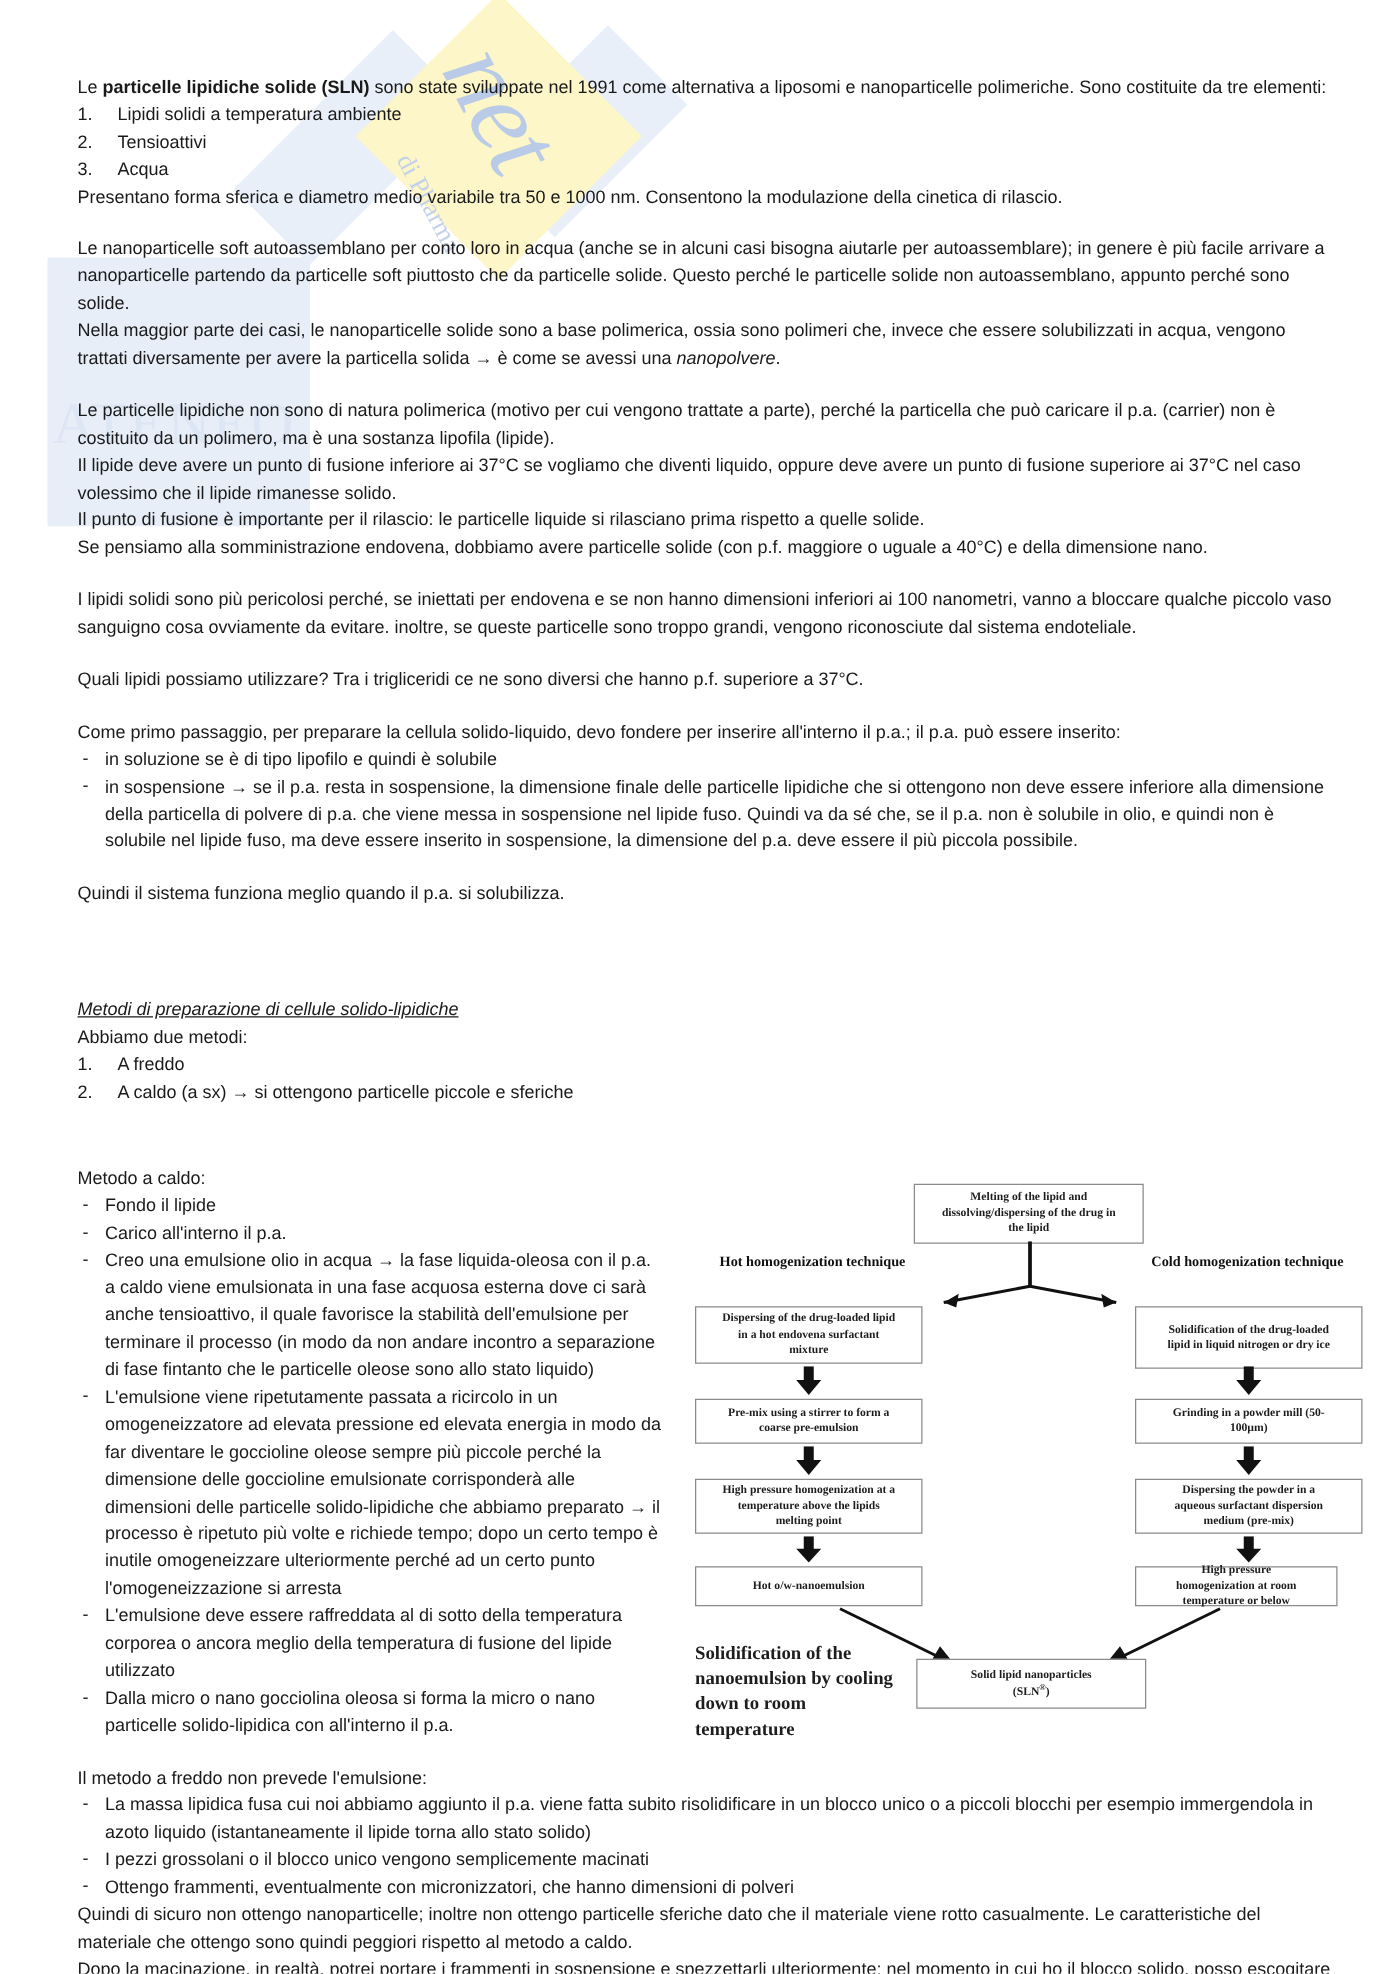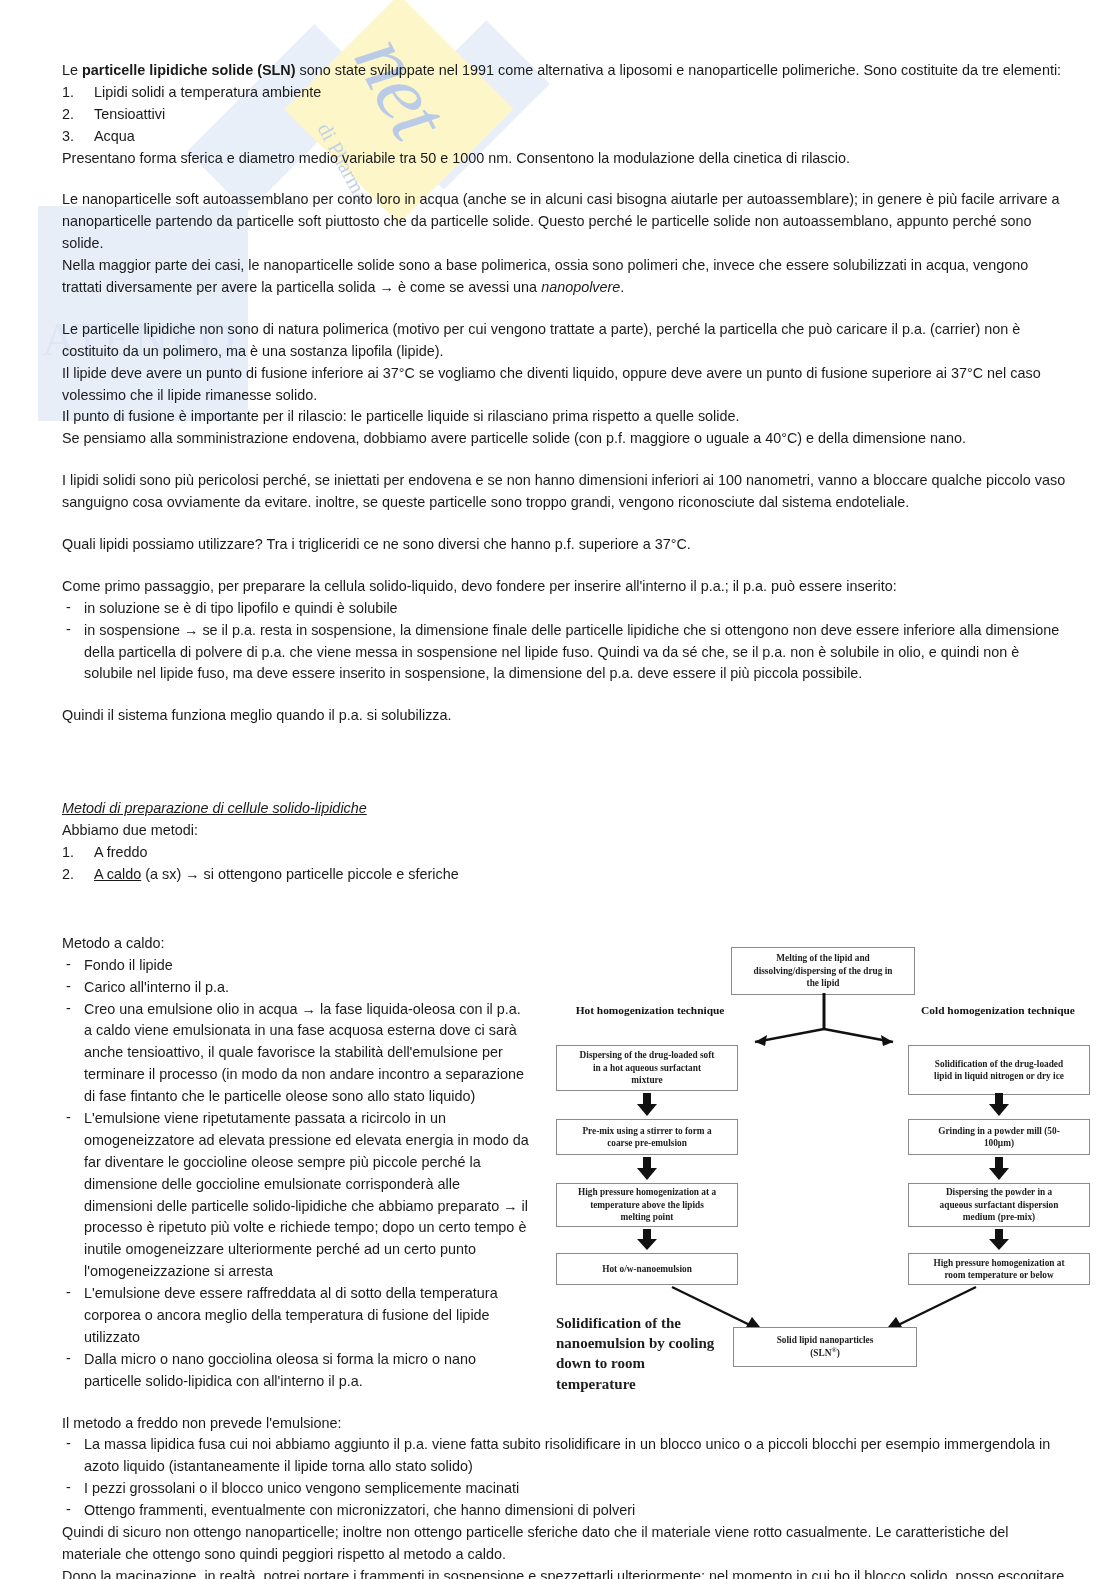--- a/index.html
+++ b/index.html
@@ -128,21 +128,21 @@
     position: absolute;
     left: 4px; top: -1px;
   }
 
   .head-ital {
     font-size: 14.4px;
     font-style: italic;
     text-decoration: underline;
     line-height: 1.52;
   }
-  .uline { text-decoration: underline; }
+  .uline { }
 
   
   .twocol {
     display: flex;
     align-items: flex-start;
   }
   .col-left { width: 470px; flex: 0 0 470px; }
   .col-right { flex: 1 1 auto; padding-left: 18px; }
 
   
@@ -281,21 +281,21 @@
         <div class="dlabel" style="left:358px; top:62px; width:180px;">Cold homogenization technique</div>
 
         <svg class="darrow" style="left:181px; top:52px;" width="186" height="56" viewBox="0 0 186 56">
           <line x1="93" y1="0" x2="93" y2="36" stroke="#111" stroke-width="3"></line>
           <line x1="93" y1="36" x2="24" y2="49" stroke="#111" stroke-width="2.5"></line>
           <polygon points="24,49 36,42 34,53" fill="#111"></polygon>
           <line x1="93" y1="36" x2="162" y2="49" stroke="#111" stroke-width="2.5"></line>
           <polygon points="162,49 150,42 152,53" fill="#111"></polygon>
         </svg>
 
-        <div class="dbox" style="left:6px; top:104px; width:182px; height:46px;">Dispersing of the drug-loaded soft in a hot aqueous surfactant mixture</div>
+        <div class="dbox" style="left:6px; top:104px; width:182px; height:46px;">Dispersing of the drug-loaded lipid in a hot endovena surfactant mixture</div>
         <svg class="darrow" style="left:84px; top:152px;" width="26" height="24" viewBox="0 0 26 24">
           <rect x="9" y="0" width="8" height="13" fill="#111"></rect>
           <polygon points="3,11 23,11 13,23" fill="#111"></polygon>
         </svg>
 
         <div class="dbox" style="left:6px; top:178px; width:182px; height:36px;">Pre-mix using a stirrer to form a coarse pre-emulsion</div>
         <svg class="darrow" style="left:84px; top:216px;" width="26" height="24" viewBox="0 0 26 24">
           <rect x="9" y="0" width="8" height="13" fill="#111"></rect>
           <polygon points="3,11 23,11 13,23" fill="#111"></polygon>
         </svg>
@@ -319,21 +319,21 @@
           <rect x="9" y="0" width="8" height="13" fill="#111"></rect>
           <polygon points="3,11 23,11 13,23" fill="#111"></polygon>
         </svg>
 
         <div class="dbox" style="left:358px; top:242px; width:182px; height:44px;">Dispersing the powder in a aqueous surfactant dispersion medium (pre-mix)</div>
         <svg class="darrow" style="left:436px; top:288px;" width="26" height="22" viewBox="0 0 26 22">
           <rect x="9" y="0" width="8" height="12" fill="#111"></rect>
           <polygon points="3,10 23,10 13,21" fill="#111"></polygon>
         </svg>
 
-        <div class="dbox" style="left:358px; top:312px; width:182px; height:32px;">High pressure homogenization at room temperature or below</div>
+        <div class="dbox" style="left:358px; top:312px; width:162px; height:32px;">High pressure homogenization at room temperature or below</div>
 
         <svg class="darrow" style="left:120px; top:344px;" width="100" height="52" viewBox="0 0 100 52">
           <line x1="2" y1="2" x2="88" y2="44" stroke="#111" stroke-width="2.4"></line>
           <polygon points="94,47 76,42 82,32" fill="#111"></polygon>
         </svg>
         <svg class="darrow" style="left:328px; top:344px;" width="100" height="52" viewBox="0 0 100 52">
           <line x1="98" y1="2" x2="12" y2="44" stroke="#111" stroke-width="2.4"></line>
           <polygon points="6,47 24,42 18,32" fill="#111"></polygon>
         </svg>
 

